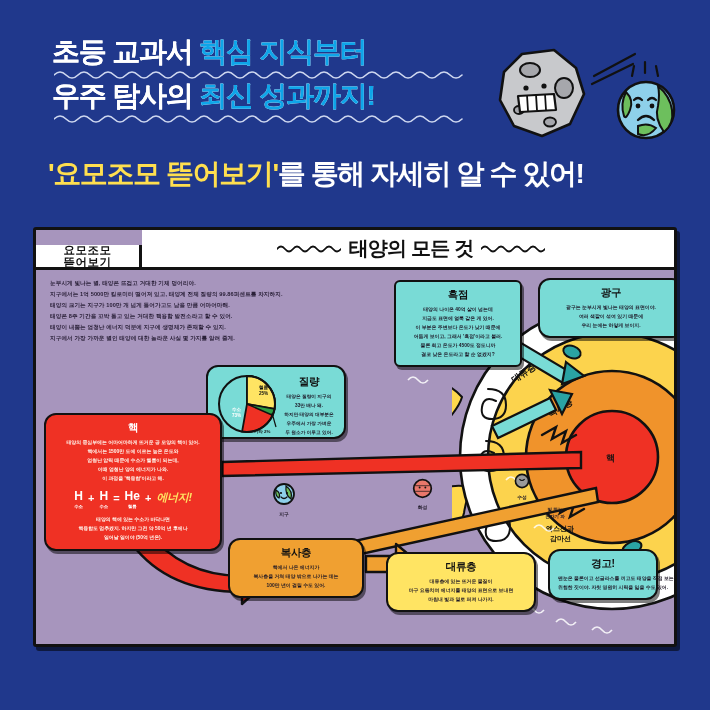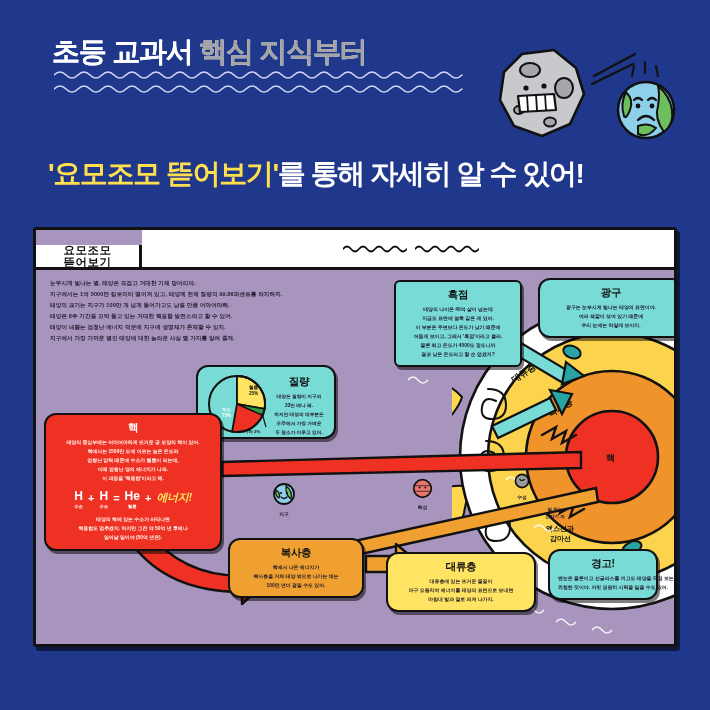--- a/index.html
+++ b/index.html
@@ -26,21 +26,21 @@
 
   .headline {
     font-size: 28px;
     font-weight: 800;
     color: #ffffff;
     letter-spacing: -1.2px;
     line-height: 1.0;
     white-space: nowrap;
     text-shadow: 0 0 0 #fff;
   }
-  .headline .hl { color: #a3a3a3; }
+  .headline .hl { color: #0ea5e9; }
 
   .squiggle-row { height: 11px; width: 412px; margin: 3px 0 2px 2px; }
   .squiggle-row svg { display: block; }
 
   .headline-2 { margin-top: 0px; }
 
   .subline {
     position: absolute;
     left: 48px;
     top: 155px;
@@ -143,21 +143,21 @@
   .card-red    { background: #ef3124; }
   .card-orange { background: #f0a031; }
   .card-yellow { background: #ffe463; }
 
   .card-red h4 { color: #fff; }
   .card-red p  { color: #fff7ef; }
 
   
   #card-heukjeom { left: 358px;  top: 50px;  width: 128px; border-radius: 6px; }
   #card-gwanggu  { left: 502px;  top: 48px;  width: 146px; }
-  #card-jillyang { left: 160px;  top: 135px; width: 140px; height: 74px; padding-top:6px;}
+  #card-jillyang { left: 170px;  top: 135px; width: 140px; height: 74px; padding-top:6px;}
   #card-flame    { left: 338px;  top: 158px; width: 118px; }
   #card-haek     { left: 8px;    top: 183px; width: 178px; }
   #card-boksa    { left: 192px;  top: 308px; width: 136px; }
   #card-daeryu   { left: 350px;  top: 322px; width: 150px; }
   #card-warning  { left: 512px;  top: 319px; width: 110px; }
 
   
   .mass-inner { display: flex; align-items: center; gap: 4px; }
   .mass-pie   { flex: 0 0 62px; }
   .mass-text  { flex: 1; text-align: center; }
@@ -208,20 +208,23 @@
   <div class="header">
 
     <div class="headline-block">
       <div class="headline">
         <span>초등 교과서 </span><span class="hl">핵심 지식부터</span>
       </div>
       <div class="squiggle-row">
         <svg width="412" height="11" viewBox="0 0 412 11">
           <path d="M0 6 Q 6 0 12 6 T 24 6 T 36 6 T 48 6 T 60 6 T 72 6 T 84 6 T 96 6 T 108 6 T 120 6 T 132 6 T 144 6 T 156 6 T 168 6 T 180 6 T 192 6 T 204 6 T 216 6 T 228 6 T 240 6 T 252 6 T 264 6 T 276 6 T 288 6 T 300 6 T 312 6 T 324 6 T 336 6 T 348 6 T 360 6 T 372 6 T 384 6 T 396 6 T 408 6" fill="none" stroke="#cfd8f0" stroke-width="1.6" stroke-linecap="round"></path>
         </svg>
+      </div>
+      <div class="headline headline-2">
+        <span>우주 탐사의 </span><span class="hl">최신 성과까지!</span>
       </div>
       <div class="squiggle-row">
         <svg width="412" height="11" viewBox="0 0 412 11">
           <path d="M0 6 Q 6 0 12 6 T 24 6 T 36 6 T 48 6 T 60 6 T 72 6 T 84 6 T 96 6 T 108 6 T 120 6 T 132 6 T 144 6 T 156 6 T 168 6 T 180 6 T 192 6 T 204 6 T 216 6 T 228 6 T 240 6 T 252 6 T 264 6 T 276 6 T 288 6 T 300 6 T 312 6 T 324 6 T 336 6 T 348 6 T 360 6 T 372 6 T 384 6 T 396 6 T 408 6" fill="none" stroke="#cfd8f0" stroke-width="1.6" stroke-linecap="round"></path>
         </svg>
       </div>
     </div>
 
     <div class="subline">
       <span class="hl">'요모조모 뜯어보기'</span><span>를 통해 자세히 알 수 있어!</span>
@@ -319,20 +322,21 @@
       <div class="brand-badge">
         <span>요모조모</span>
         <span>뜯어보기</span>
       </div>
       <div class="title-bar">
         <span class="wave">
           <svg width="64" height="10" viewBox="0 0 64 10">
             <path d="M0 5 Q 4 0 8 5 T 16 5 T 24 5 T 32 5 T 40 5 T 48 5 T 56 5 T 64 5" fill="none" stroke="#111" stroke-width="1.8" stroke-linecap="round"></path>
           </svg>
         </span>
+        <span class="poster-title">태양의 모든 것</span>
         <span class="wave">
           <svg width="64" height="10" viewBox="0 0 64 10">
             <path d="M0 5 Q 4 0 8 5 T 16 5 T 24 5 T 32 5 T 40 5 T 48 5 T 56 5 T 64 5" fill="none" stroke="#111" stroke-width="1.8" stroke-linecap="round"></path>
           </svg>
         </span>
       </div>
     </div>
 
     <div class="intro">
       <p>눈부시게 빛나는 별, 태양은 뜨겁고 거대한 기체 덩어리야.</p>

